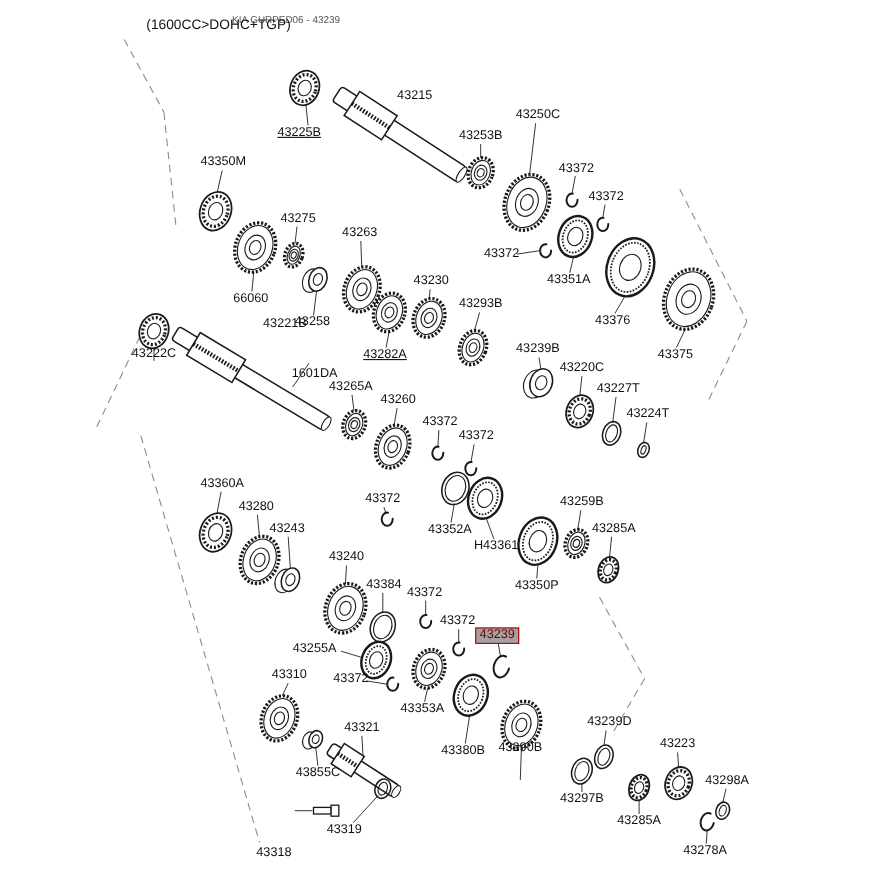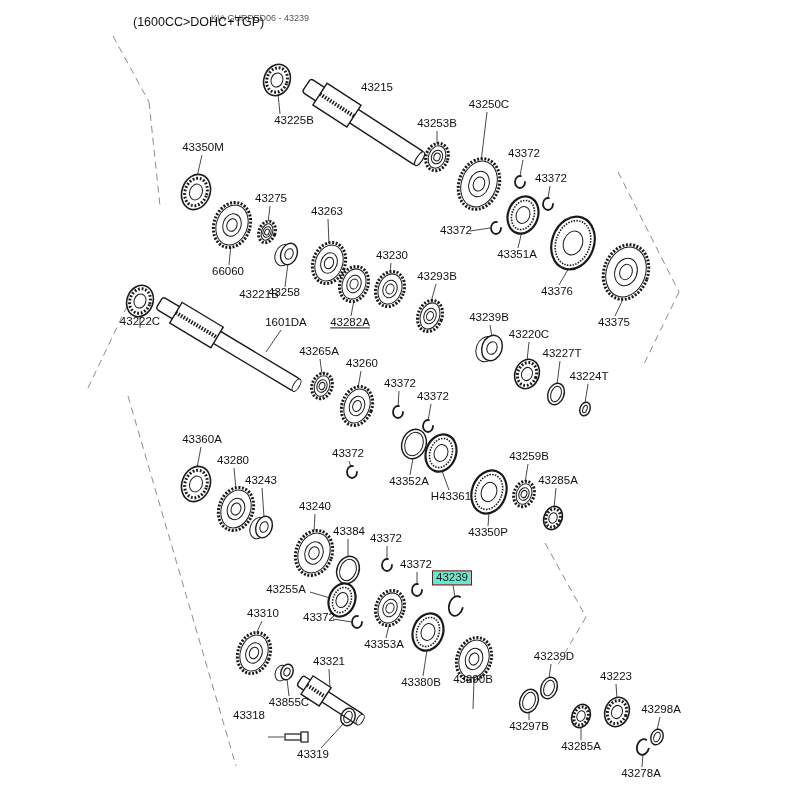--- a/index.html
+++ b/index.html
@@ -393,40 +393,40 @@
       <g transform="rotate(0 295 737)">
         <rect x="285" y="734" width="16" height="6" fill="#fff" stroke="#1a1a1a" stroke-width="1.2"></rect>
         <rect x="301" y="732" width="7" height="10" fill="#fff" stroke="#1a1a1a" stroke-width="1.2"></rect>
       </g>
       <g transform="rotate(20 348 717)">
         <ellipse cx="348" cy="717" rx="7" ry="9" fill="none" stroke="#1a1a1a" stroke-width="1.4"></ellipse>
         <ellipse cx="348" cy="717" rx="4" ry="6" fill="none" stroke="#1a1a1a" stroke-width="1"></ellipse>
       </g>
     </svg>
   <div id="label-layer">
-      <div class="part-label" style="left: 294px; top: 121px;">43225B</div>
+      <div class="part-label" style="left: 272px; top: 121px; text-decoration: underline;">43225B</div>
       <div class="part-label" style="left: 377px; top: 88px;">43215</div>
       <div class="part-label" style="left: 437px; top: 124px;">43253B</div>
       <div class="part-label" style="left: 489px; top: 105px;">43250C</div>
       <div class="part-label" style="left: 524px; top: 154px;">43372</div>
       <div class="part-label" style="left: 551px; top: 179px;">43372</div>
       <div class="part-label" style="left: 203px; top: 148px;">43350M</div>
       <div class="part-label" style="left: 271px; top: 199px;">43275</div>
       <div class="part-label" style="left: 327px; top: 212px;">43263</div>
       <div class="part-label" style="left: 456px; top: 231px;">43372</div>
       <div class="part-label" style="left: 517px; top: 255px;">43351A</div>
       <div class="part-label" style="left: 228px; top: 272px;">66060</div>
       <div class="part-label" style="left: 284px; top: 293px;">43258</div>
       <div class="part-label" style="left: 235px; top: 295px; margin-left: 24px;">43221B</div>
       <div class="part-label" style="left: 392px; top: 256px;">43230</div>
       <div class="part-label" style="left: 437px; top: 277px;">43293B</div>
       <div class="part-label" style="left: 557px; top: 292px;">43376</div>
       <div class="part-label" style="left: 614px; top: 323px;">43375</div>
       <div class="part-label" style="left: 140px; top: 322px;">43222C</div>
-      <div class="part-label" style="left: 286px; top: 323px; text-align: right;">1601DA</div>
+      <div class="part-label" style="left: 286px; top: 340px; text-align: right;">1601DA</div>
       <div class="part-label" style="left: 350px; top: 323px; text-decoration: underline;">43282A</div>
       <div class="part-label" style="left: 489px; top: 318px;">43239B</div>
       <div class="part-label" style="left: 529px; top: 335px; text-align: right;">43220C</div>
       <div class="part-label" style="left: 562px; top: 354px;">43227T</div>
       <div class="part-label" style="left: 589px; top: 377px;">43224T</div>
       <div class="part-label" style="left: 319px; top: 352px;">43265A</div>
       <div class="part-label" style="left: 362px; top: 364px;">43260</div>
       <div class="part-label" style="left: 400px; top: 384px;">43372</div>
       <div class="part-label" style="left: 433px; top: 397px;">43372</div>
       <div class="part-label" style="left: 202px; top: 440px;">43360A</div>
@@ -436,30 +436,30 @@
       <div class="part-label" style="left: 409px; top: 482px;">43352A</div>
       <div class="part-label" style="left: 451px; top: 497px;">H43361</div>
       <div class="part-label" style="left: 529px; top: 457px;">43259B</div>
       <div class="part-label" style="left: 558px; top: 481px;">43285A</div>
       <div class="part-label" style="left: 315px; top: 507px;">43240</div>
       <div class="part-label" style="left: 349px; top: 532px;">43384</div>
       <div class="part-label" style="left: 386px; top: 539px;">43372</div>
       <div class="part-label" style="left: 488px; top: 533px;">43350P</div>
       <div class="part-label" style="left: 416px; top: 565px;">43372</div>
       <div class="part-label" style="left: 286px; top: 590px;">43255A</div>
-      <div class="part-label" style="left: 452px; top: 578px; background: #5eead4; color: rgb(107, 0, 0); border: 1px solid rgb(176, 0, 0); padding: 0px 3px;">43239</div>
+      <div class="part-label" style="left: 452px; top: 578px; background: #a3a3a3; color: rgb(107, 0, 0); border: 1px solid rgb(176, 0, 0); padding: 0px 3px;">43239</div>
       <div class="part-label" style="left: 263px; top: 614px;">43310</div>
       <div class="part-label" style="left: 319px; top: 618px;">43372</div>
       <div class="part-label" style="left: 384px; top: 645px;">43353A</div>
       <div class="part-label" style="left: 329px; top: 662px;">43321</div>
       <div class="part-label" style="left: 421px; top: 683px;">43380B</div>
       <div class="part-label" style="left: 554px; top: 657px;">43239D</div>
       <div class="part-label" style="left: 616px; top: 677px;">43223</div>
       <div class="part-label" style="left: 289px; top: 703px;">43855C</div>
       <div class="part-label" style="left: 473px; top: 680px;">43290B</div>
       <div class="part-label" style="left: 529px; top: 727px;">43297B</div>
       <div class="part-label" style="left: 661px; top: 710px;">43298A</div>
       <div class="part-label" style="left: 581px; top: 747px;">43285A</div>
-      <div class="part-label" style="left: 249px; top: 716px;">43318</div>
+      <div class="part-label" style="left: 249px; top: 776px;">43318</div>
       <div class="part-label" style="left: 313px; top: 755px;">43319</div>
       <div class="part-label" style="left: 641px; top: 774px;">43278A</div>
     </div>
 </div>
 
 </body></html>

